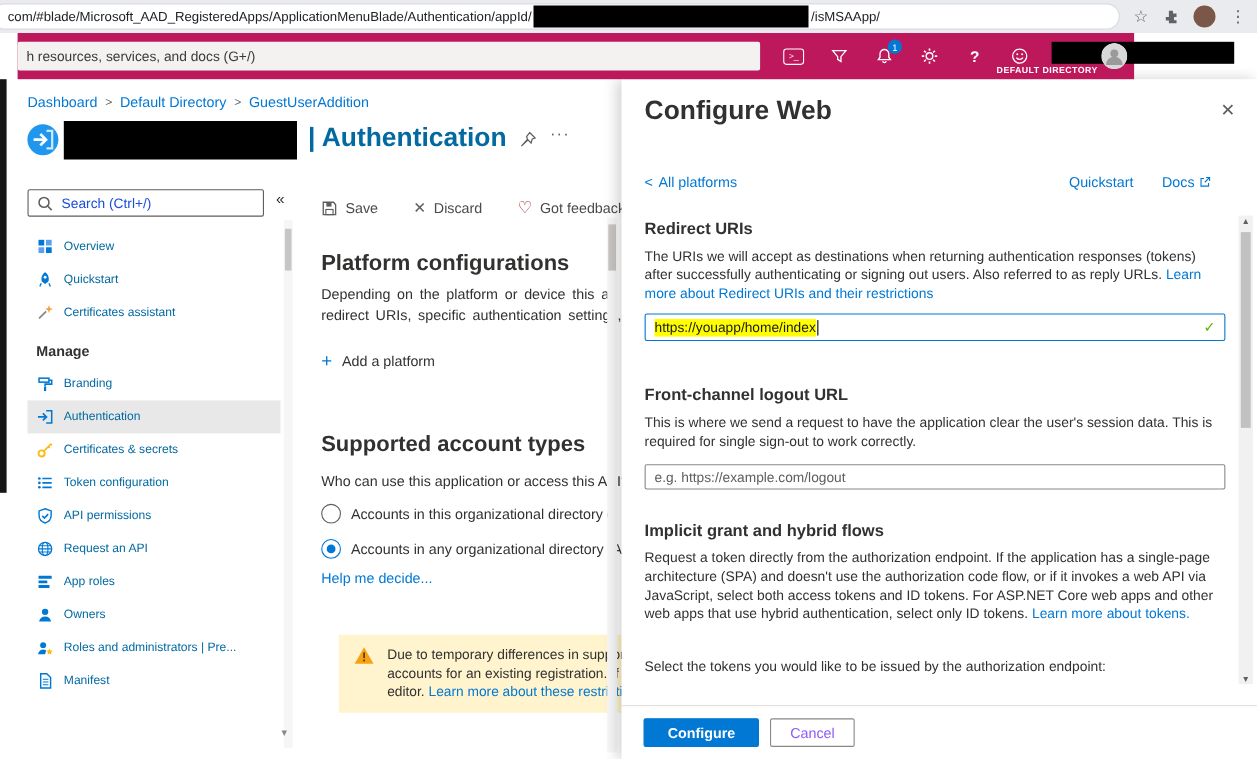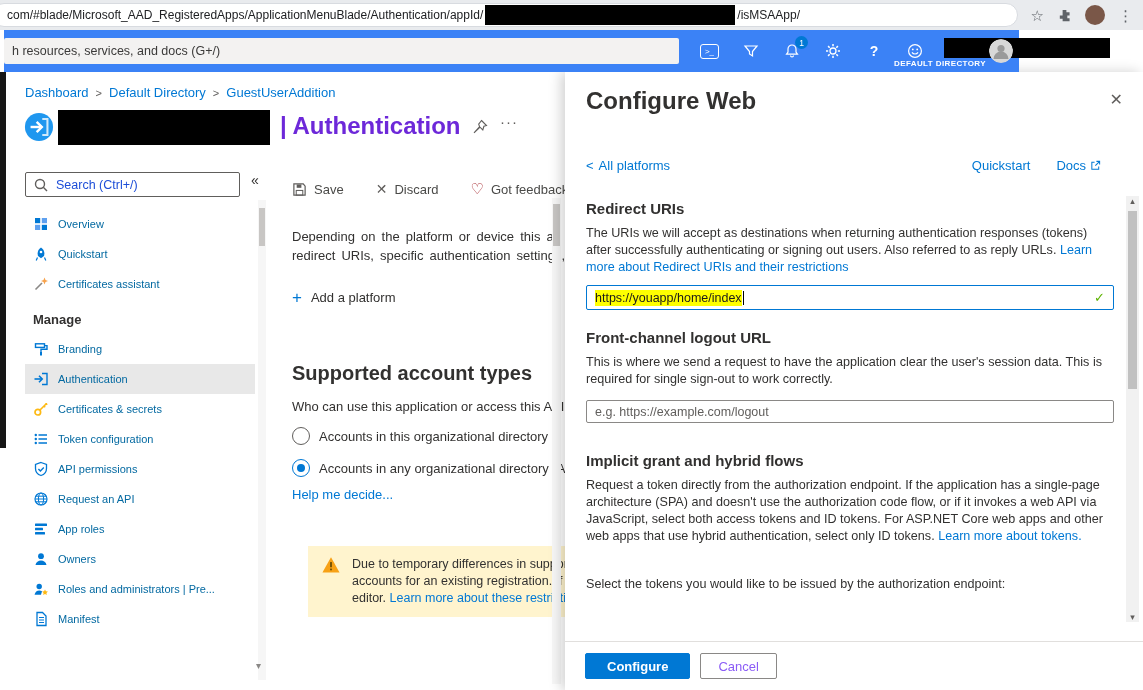--- a/index.html
+++ b/index.html
@@ -21,21 +21,21 @@
     flex:1; height:24px; background:#fff; border:1px solid #d8dbe0;
     border-radius:12px; margin-left:-8px; padding:0 12px 0 14px;
     display:flex; align-items:center; white-space:nowrap; overflow:hidden;
     font-size:12px; color:#202124;
   }
   .url-redact { display:inline-block; flex:0 0 auto; width:250px; height:20px; background:#000; margin:0 2px; }
   .chrome-ic { color:#5f6368; font-size:15px; line-height:1; }
   .browser-avatar { width:20px; height:20px; border-radius:50%; background:#7a5748; flex:0 0 auto; }
 
   
-  .azure-bar { position:absolute; top:30px; left:4px; width:1015px; height:42px; background:#3b82f6; z-index:70; }
+  .azure-bar { position:absolute; top:30px; left:16px; width:1015px; height:42px; background:#be185d; z-index:70; }
   .az-search {
     position:absolute; left:0; top:8px; width:675px; height:26px;
     background:#f3f2f1; border-radius:2px; display:flex; align-items:center;
     padding:0 8px; font-size:12.5px; color:#3b3a39;
   }
   .az-icons { position:absolute; left:696px; top:0; height:42px; display:flex; align-items:center; gap:23px; }
   .az-ic { width:18px; height:18px; display:flex; align-items:center; justify-content:center; color:#fff; }
   .terminal-box { border:1.2px solid #fff; border-radius:3px; width:19px; height:15px; font-size:8px; color:#fff; display:flex; align-items:center; justify-content:center; letter-spacing:0; }
   .bell-wrap { position:relative; }
   .badge {
@@ -51,21 +51,21 @@
 
   
   .portal { position:absolute; top:72px; left:0; width:1143px; height:618px; background:#fff; }
 
   .breadcrumb { position:absolute; left:25px; top:13px; display:flex; align-items:center; gap:7px; font-size:13px; z-index:10; }
   .crumb { color:#0078d4; cursor:pointer; }
   .crumb-sep { color:#605e5c; font-size:11px; }
 
   .app-icon { position:absolute; left:24px; top:40px; width:30px; height:30px; z-index:10; }
   .title-redact { position:absolute; left:58px; top:38px; width:212px; height:35px; background:#000; z-index:10; }
-  .page-title { position:absolute; left:280px; top:40px; font-size:24px; font-weight:600; color:#6d28d9; z-index:10; }
+  .page-title { position:absolute; left:280px; top:40px; font-size:24px; font-weight:600; color:#0369a1; z-index:10; }
   .pin-icon { position:absolute; left:472px; top:47px; width:16px; height:16px; z-index:10; }
   .title-more { position:absolute; left:500px; top:41px; color:#605e5c; font-size:15px; letter-spacing:1px; z-index:10; }
 
   
   .sidebar { position:absolute; left:25px; top:100px; width:230px; z-index:10; }
   .side-search {
     width:215px; height:25px; border:1px solid #605e5c; border-radius:2px;
     display:flex; align-items:center; gap:7px; padding:0 7px;
   }
   .side-search .ph { color:#1d4ed8; font-size:12.5px; }
@@ -114,21 +114,21 @@
   .sub-right { margin-left:auto; display:flex; align-items:center; gap:26px; }
   .sub-link { color:#0078d4; display:flex; align-items:center; gap:4px; cursor:pointer; }
 
   .panel-body { position:absolute; left:21px; top:128px; width:528px; }
   .h-sec { font-size:15px; font-weight:600; color:#323130; margin:0 0 8px 0; }
   .p { font-size:12.6px; line-height:17px; color:#323130; margin:0 0 9px 0; }
   .p.mb12 { margin-bottom:12px; }
   .p.mb32 { margin-bottom:32px; }
   .input-focus {
     height:25px; border:1px solid #0078d4; border-radius:2px;
-    display:flex; align-items:center; padding:0 8px; margin-bottom:19px;
+    display:flex; align-items:center; padding:0 8px; margin-bottom:41px;
   }
   .hl { background:#ffff00; font-size:12.5px; color:#1b1a19; padding:1px 0; }
   .caret { width:1px; height:14px; background:#000; margin-left:1px; }
   .check { margin-left:auto; color:#5db300; font-size:13px; }
   .input-plain {
     width:100%; height:23px; border:1px solid #8a8886; border-radius:2px;
     font-size:12.5px; color:#323130; padding:0 8px; margin-bottom:29px;
     font-family:"Liberation Sans", sans-serif; background:#fff;
   }
   .input-plain::placeholder { color:#605e5c; opacity:1; }
@@ -391,20 +391,21 @@
         <span class="tool">
           <span class="discard-x">✕</span>
           <span>Discard</span>
         </span>
         <span class="tool">
           <span class="heart">♡</span>
           <span>Got feedback</span>
         </span>
       </div>
 
+      <div class="h-main">Platform configurations</div>
       <div class="para">
         <div class="para-line">Depending on the platform or device this ap</div>
         <div class="para-line">redirect URIs, specific authentication settings, o</div>
       </div>
       <div class="add-platform">
         <span class="add-plus">+</span>
         <span>Add a platform</span>
       </div>
 
       <div class="h-main b">Supported account types</div>

